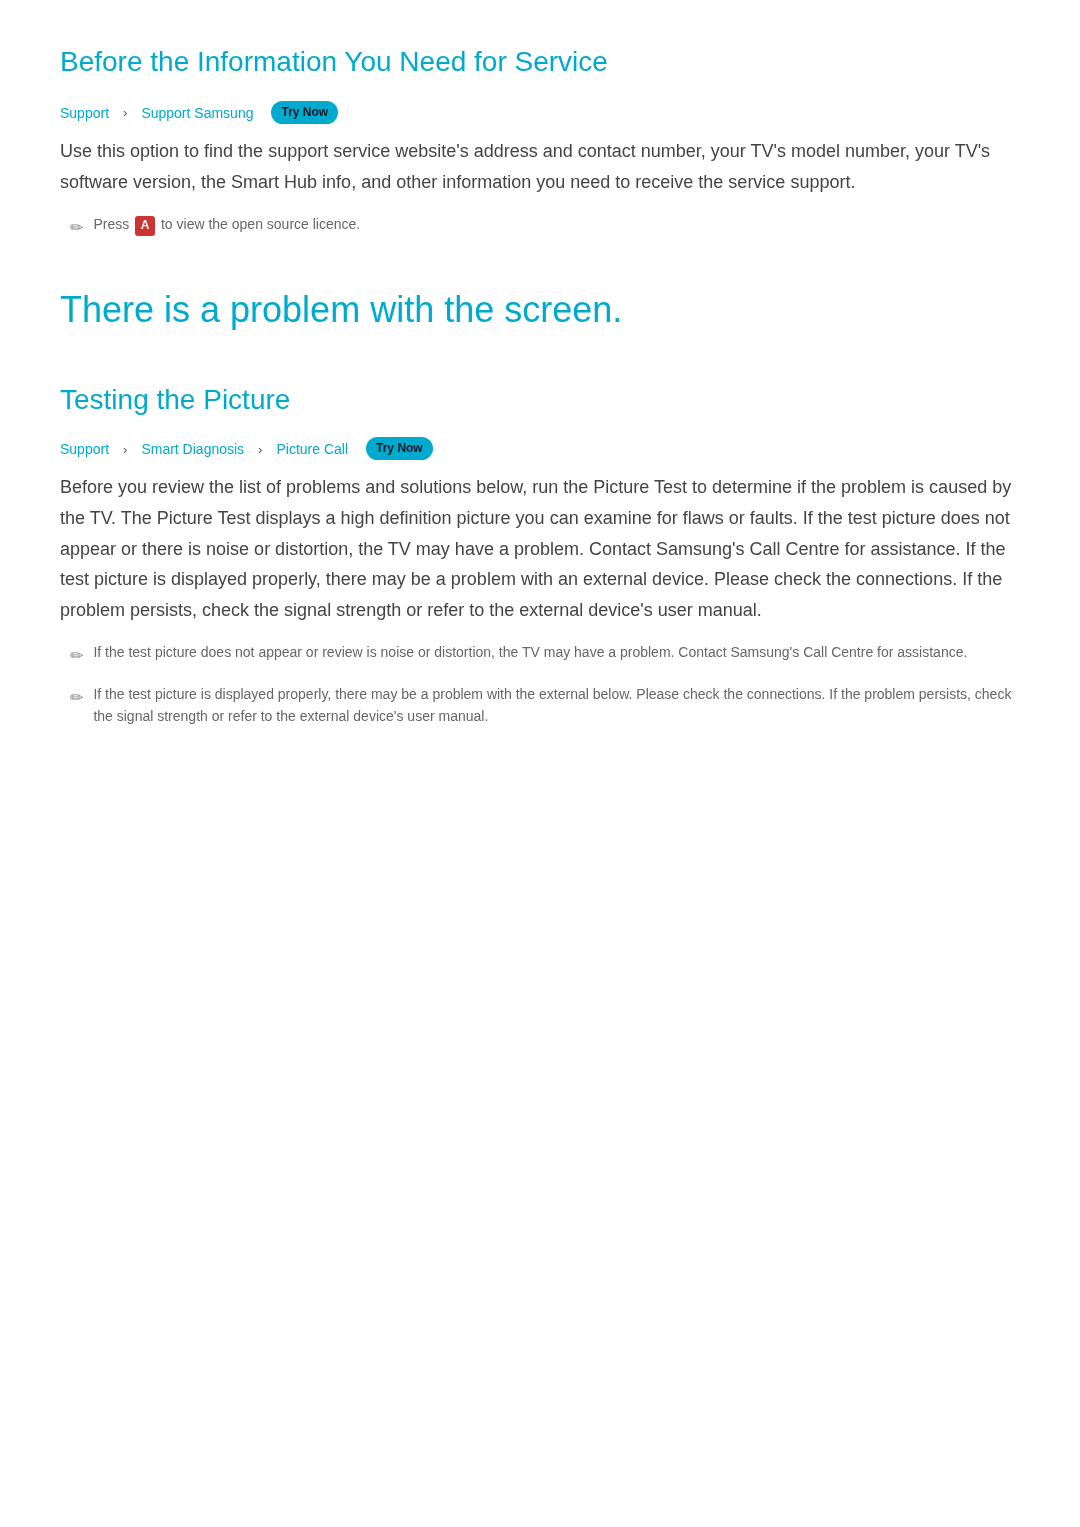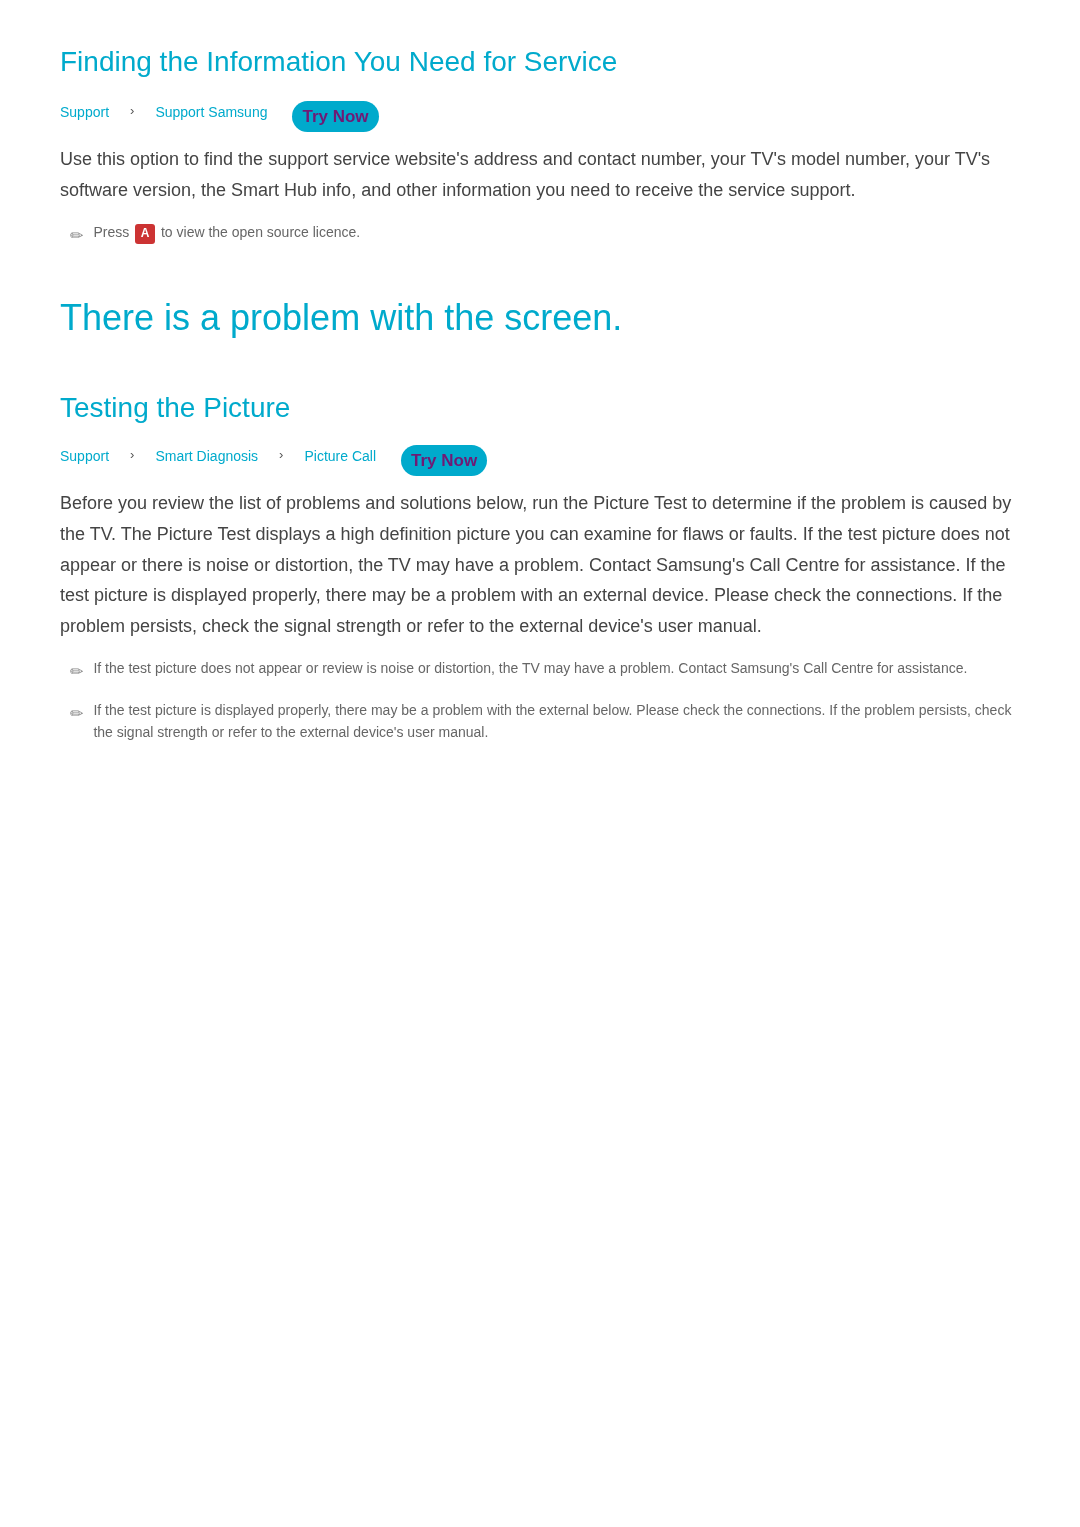--- a/index.html
+++ b/index.html
@@ -20,42 +20,42 @@
 
     .section-title {
       font-size: 28px;
       font-weight: 400;
       color: #00aacc;
       margin-bottom: 16px;
     }
 
     .breadcrumb {
       display: flex;
-      align-items: flex-start;
-      gap: 21px;
+      align-items: flex-end;
+      gap: 14px;
       margin-bottom: 12px;
       font-size: 14px;
     }
 
     .breadcrumb-item {
       color: #00aacc;
       font-weight: 500;
     }
 
     .breadcrumb-separator {
       color: #555555;
       font-size: 13px;
     }
 
     .try-now-badge {
       display: inline-flex;
       align-items: center;
       background-color: #00aacc;
-      color: #701a75;
-      font-size: 17px;
+      color: #0f172a;
+      font-size: 12px;
       font-weight: 600;
       padding: 2px 10px;
       border-radius: 20px;
       margin-left: 4px;
     }
 
     .body-text {
       color: #444444;
       font-size: 18px;
       line-height: 1.7;
@@ -120,21 +120,21 @@
     }
 
     .testing-section {
       margin-top: 10px;
     }
   </style>
 </head>
 <body>
 
 <div class="first-section">
-  <h1 class="section-title">Finding the Information You Need for Service</h1>
+  <h1 class="section-title">Before the Information You Need for Service</h1>
 
   <div class="breadcrumb">
     <span class="breadcrumb-item">Support</span>
     <span class="breadcrumb-separator">›</span>
     <span class="breadcrumb-item">Support Samsung</span>
     <span class="try-now-badge">Try Now</span>
   </div>
 
   <p class="body-text">Use this option to find the support service website's address and contact number, your TV's model number, your TV's software version, the Smart Hub info, and other information you need to receive the service support.</p>
 

